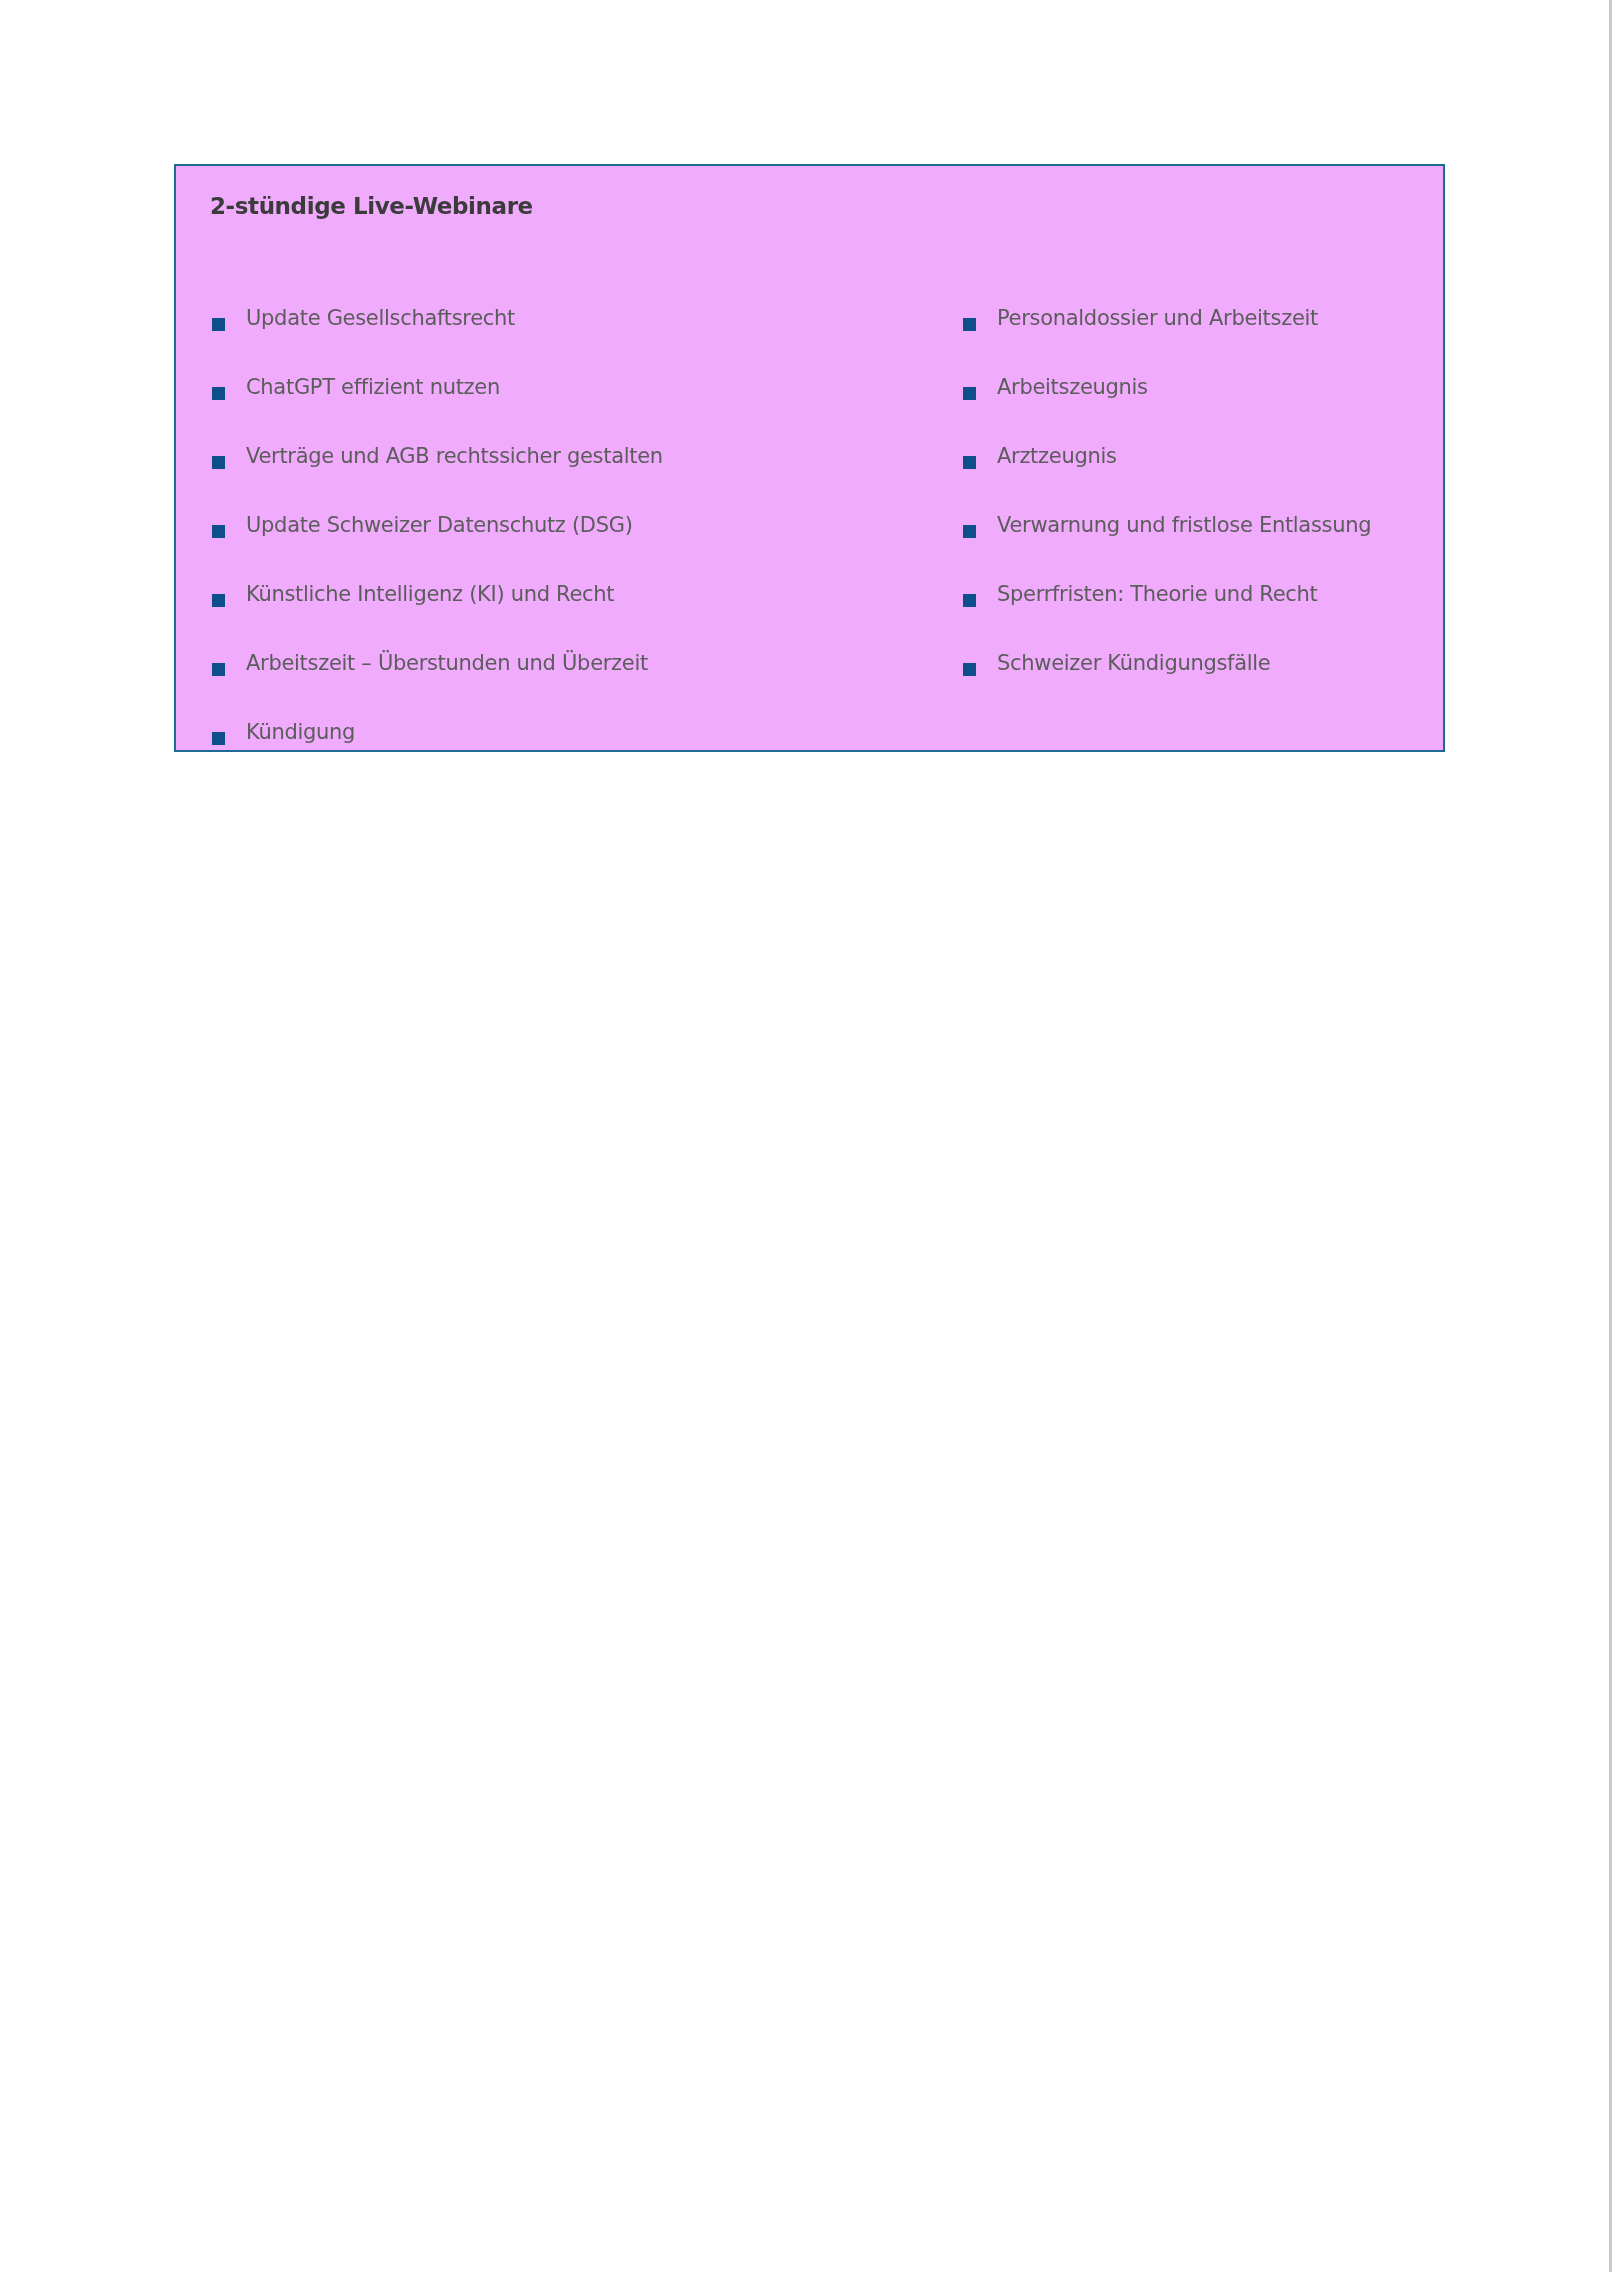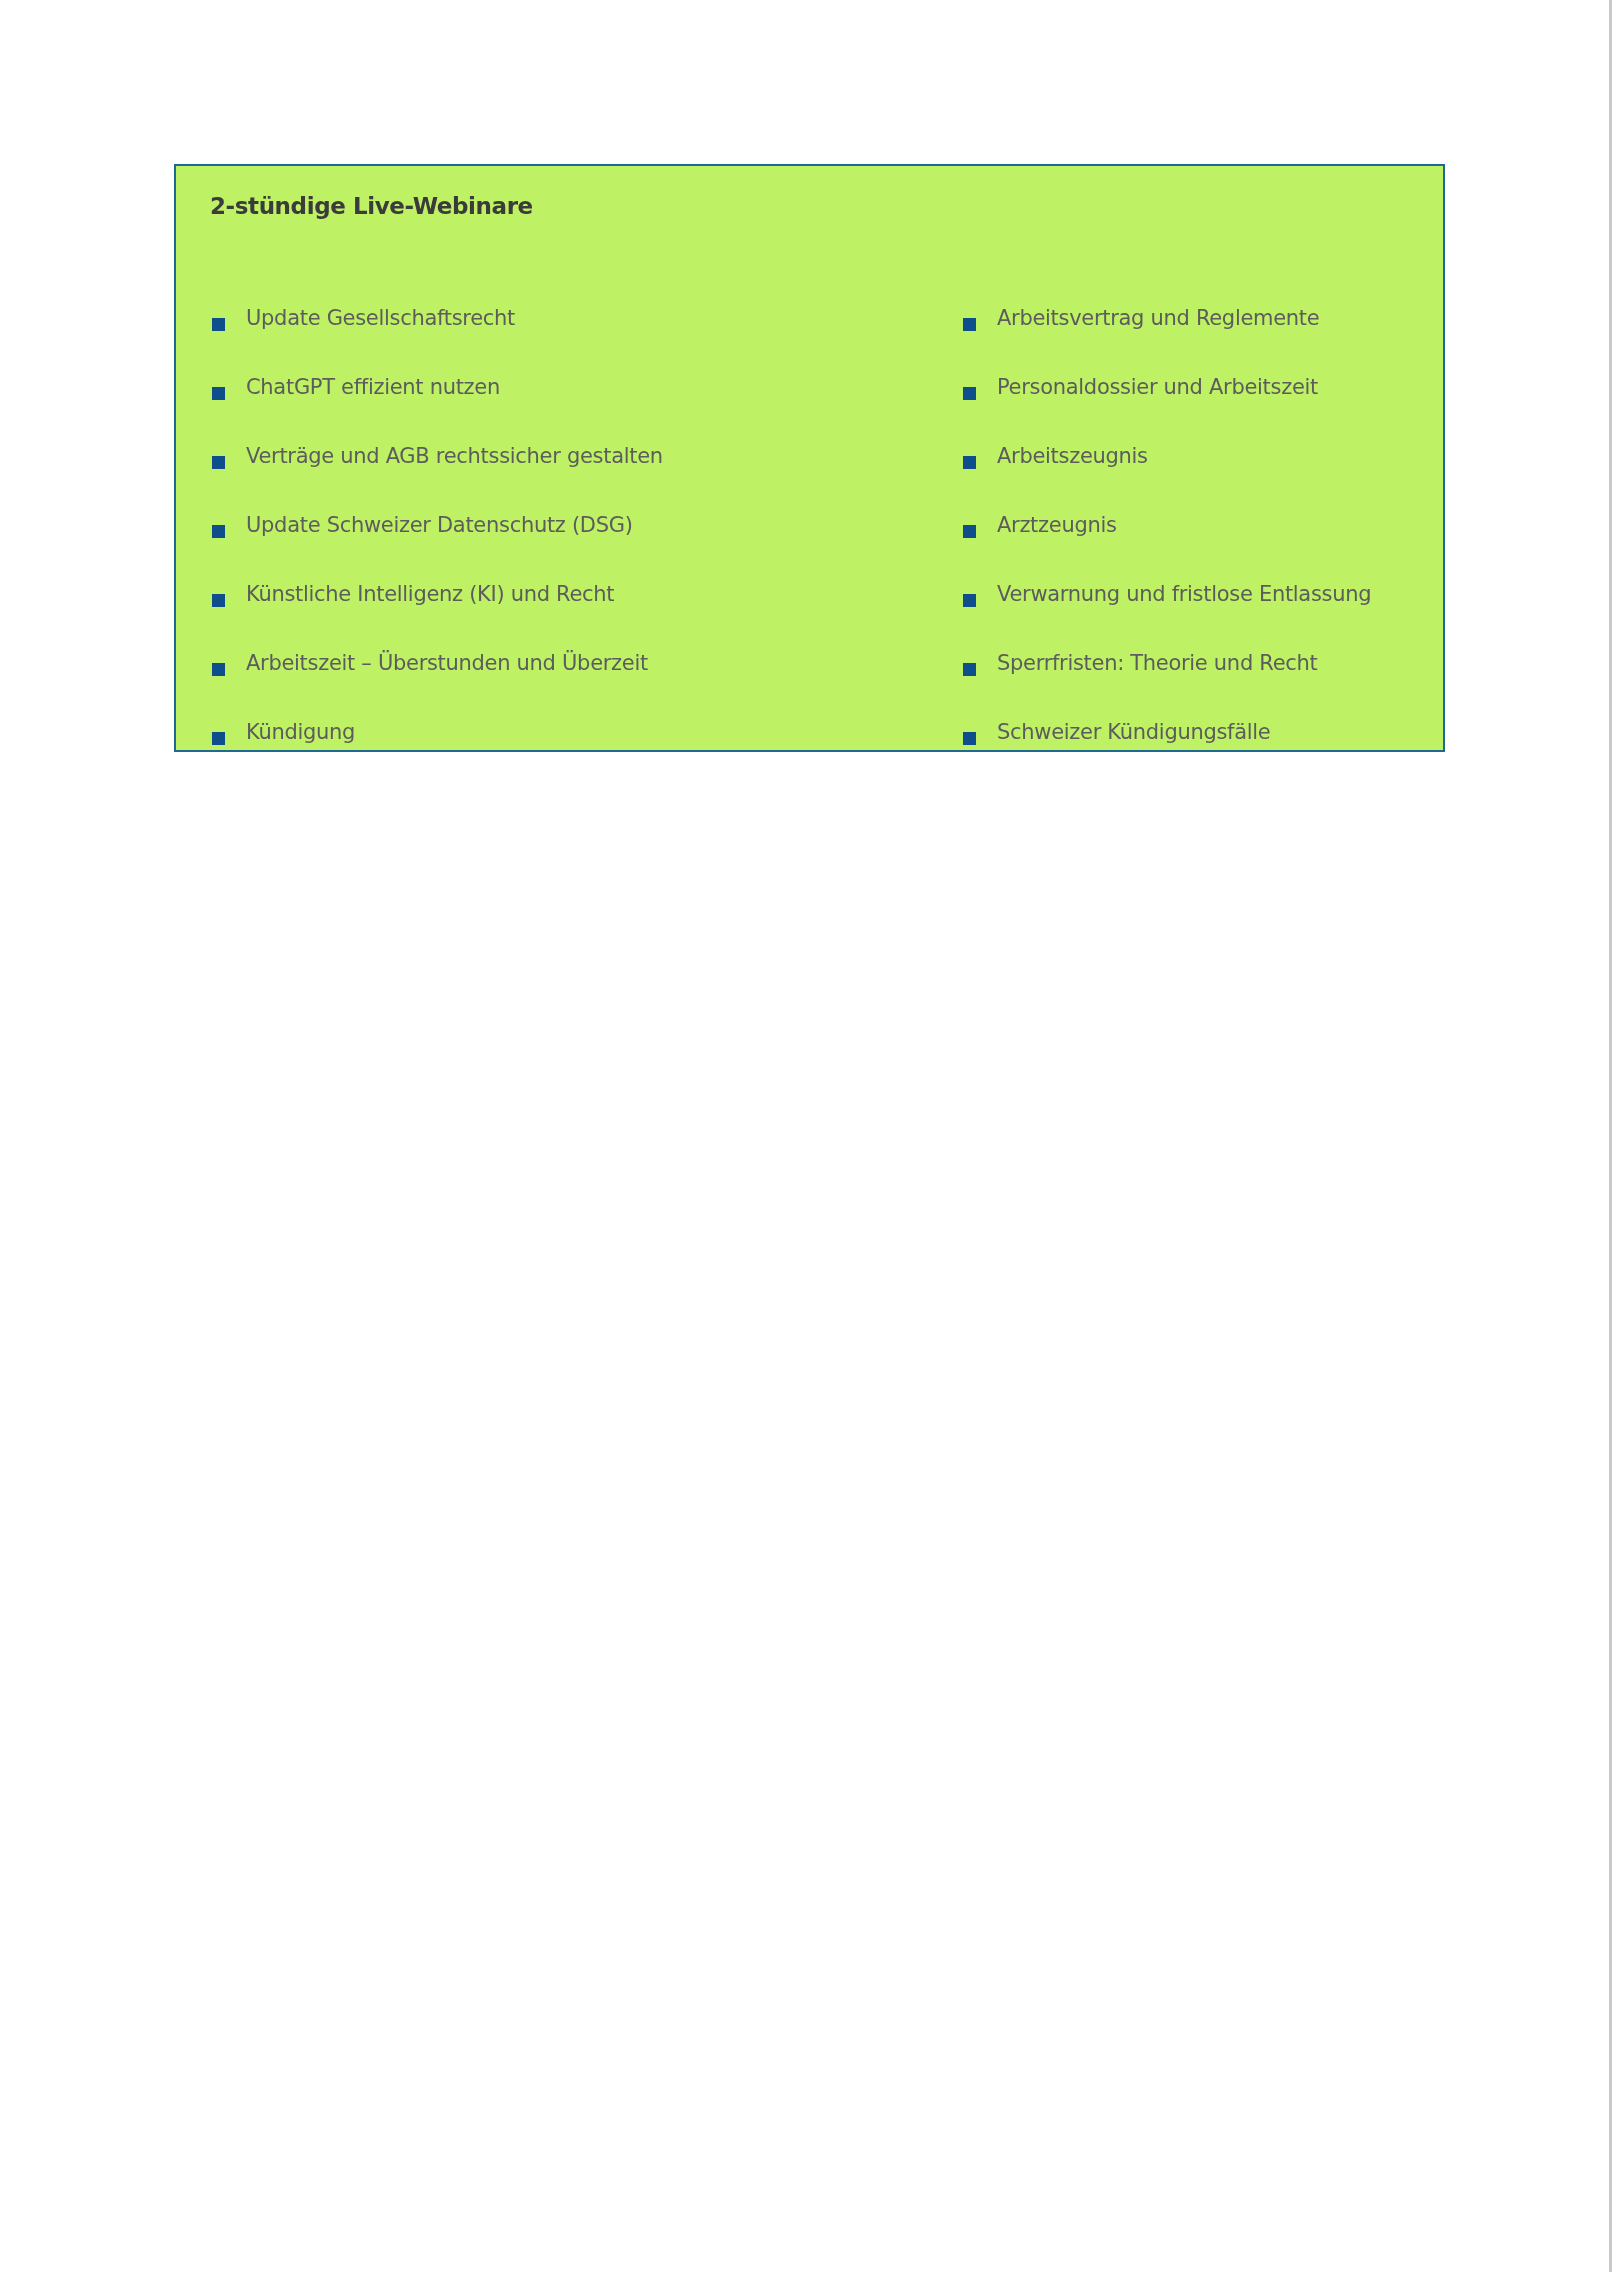--- a/index.html
+++ b/index.html
@@ -27,21 +27,21 @@
 
   
   .webinar-panel {
     position: absolute;
     left: 174px;
     top: 164px;
     width: 1271px;
     height: 588px;
     border: 2.6px solid #1f6a94;
     box-sizing: border-box;
-    background: #bef264;
+    background: #f0abfc;
     padding-left: 41px;
   }
 
   .panel-title {
     position: absolute;
     left: 34px;
     top: 27px;
     font-family: "DejaVu Sans", "Liberation Sans", sans-serif;
     font-size: 23px;
     font-weight: bold;
@@ -135,24 +135,20 @@
 
       <div class="bullet-item">
         <span class="bullet-marker"></span>
         <span class="bullet-label">Kündigung</span>
       </div>
 
     </div>
 
     <div class="list-column right">
 
-      <div class="bullet-item">
-        <span class="bullet-marker"></span>
-        <span class="bullet-label">Arbeitsvertrag und Reglemente</span>
-      </div>
 
       <div class="bullet-item">
         <span class="bullet-marker"></span>
         <span class="bullet-label">Personaldossier und Arbeitszeit</span>
       </div>
 
       <div class="bullet-item">
         <span class="bullet-marker"></span>
         <span class="bullet-label">Arbeitszeugnis</span>
       </div>

